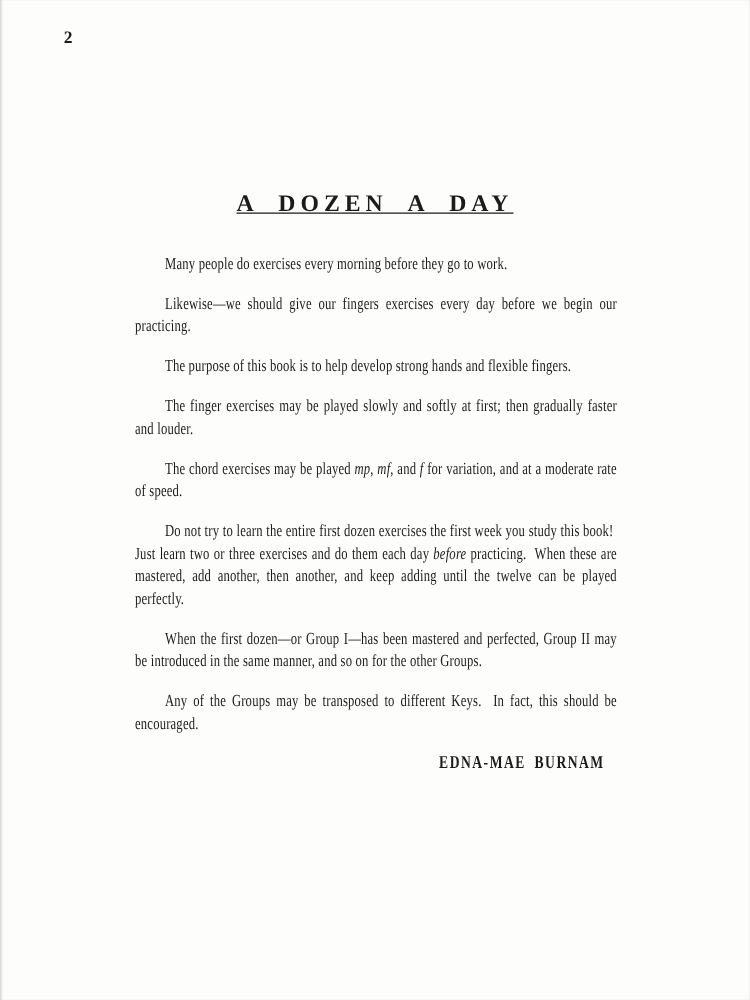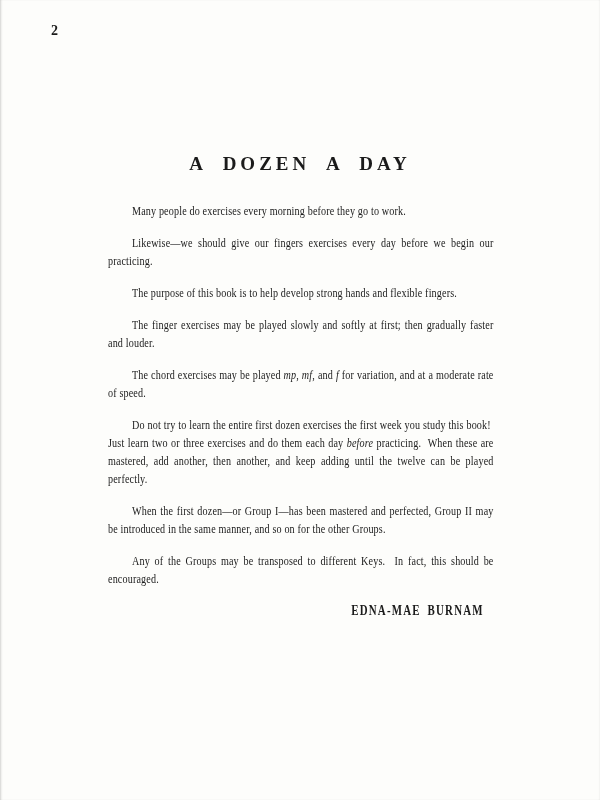--- a/index.html
+++ b/index.html
@@ -32,20 +32,21 @@
     position: absolute;
     left: 0;
     top: 153px;
     width: 100%;
     text-align: center;
     font-size: 19px;
     font-weight: bold;
     letter-spacing: 4px;
     word-spacing: 8px;
     white-space: nowrap;
+    text-decoration: underline;
   }
   .preface {
     position: absolute;
     left: 108px;
     top: 202px;
     width: 514px;              
     transform: scaleX(0.75);   
     transform-origin: left top;
   }
   .preface p {

